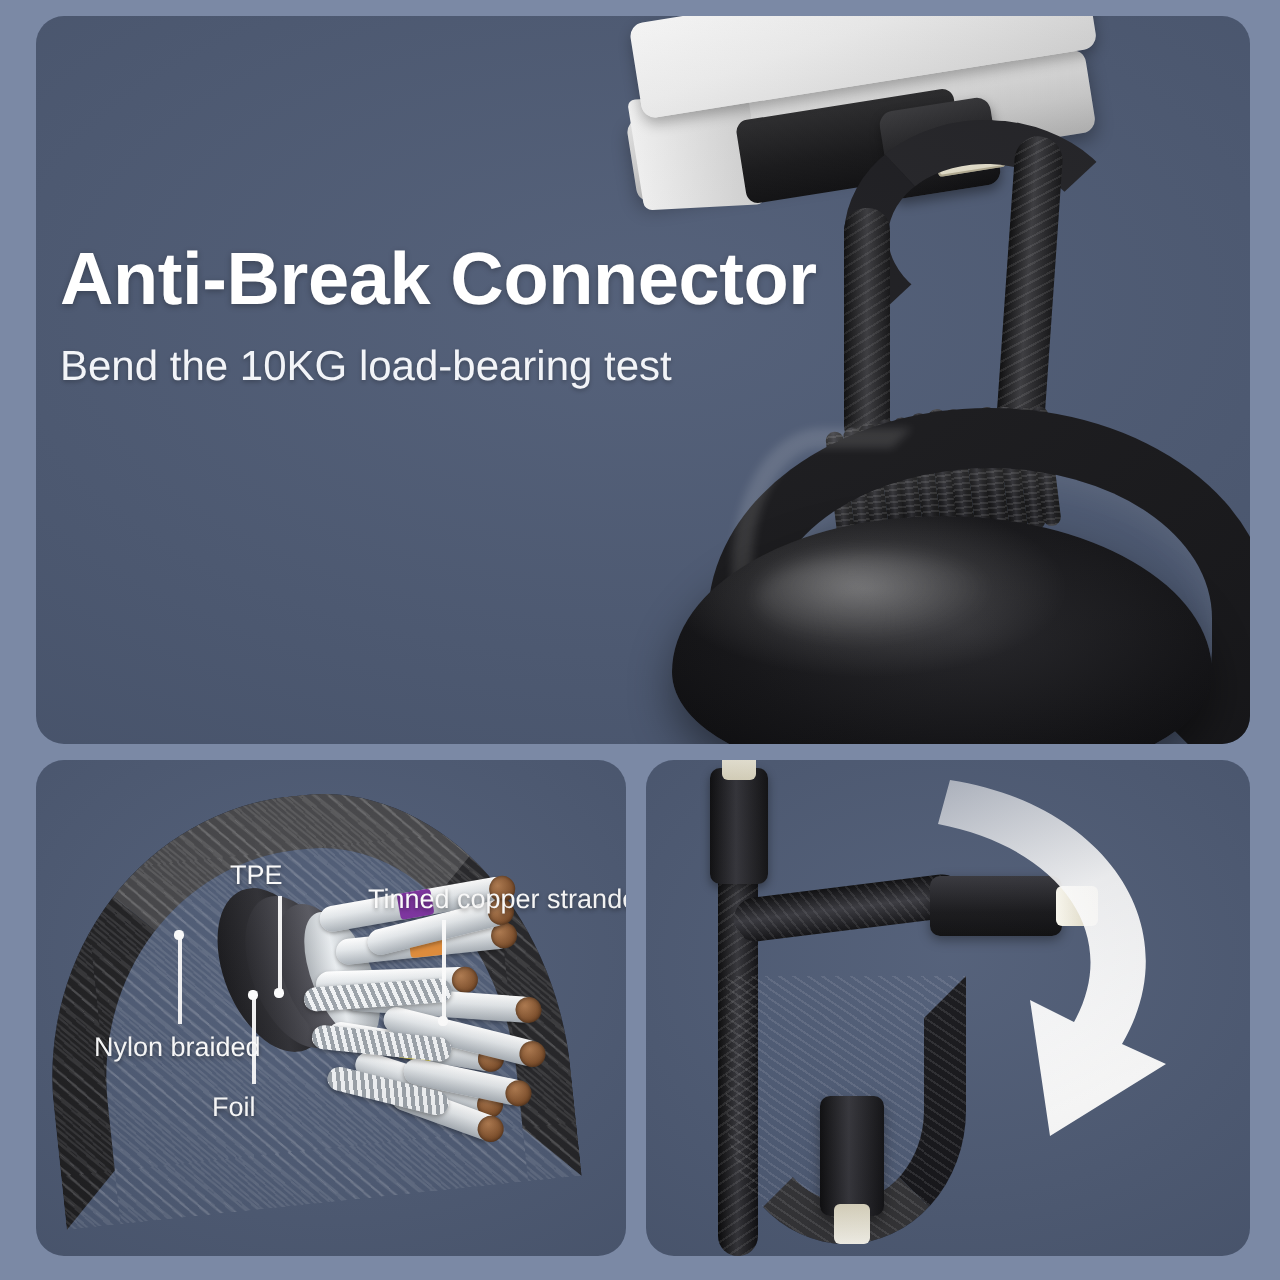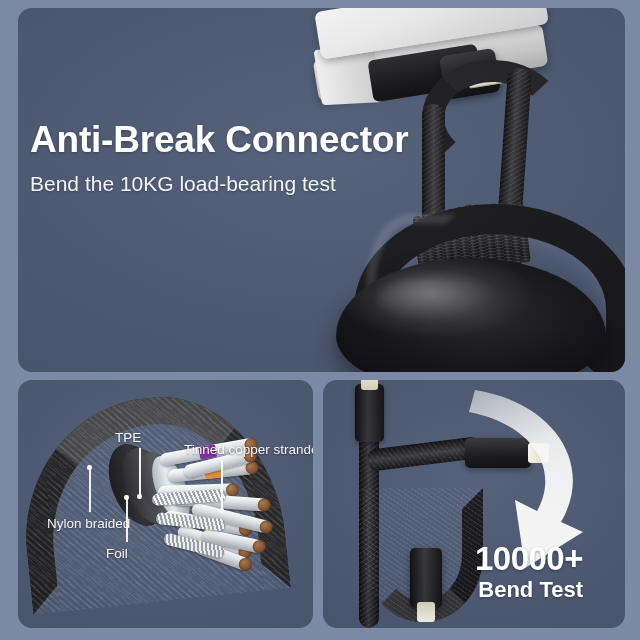--- a/index.html
+++ b/index.html
@@ -437,20 +437,16 @@
         <defs>
           <linearGradient id="arrGrad" x1="0" y1="0" x2="0.3" y2="1">
             <stop offset="0%" stop-color="#ffffff" stop-opacity="0.55"></stop>
             <stop offset="45%" stop-color="#ffffff" stop-opacity="0.92"></stop>
             <stop offset="100%" stop-color="#ffffff" stop-opacity="1"></stop>
           </linearGradient>
         </defs>
         <path d="M42,18 C120,30 162,92 128,150 L150,160 L92,196 L82,128 L104,139 C128,96 98,52 36,40 Z" fill="url(#arrGrad)"></path>
       </svg>
 
-      <div class="bendtext">
-        <div class="big">10000+</div>
-        <div class="small">Bend Test</div>
-      </div>
     </div>
   </div>
 
 </div>
 
 </body></html>

